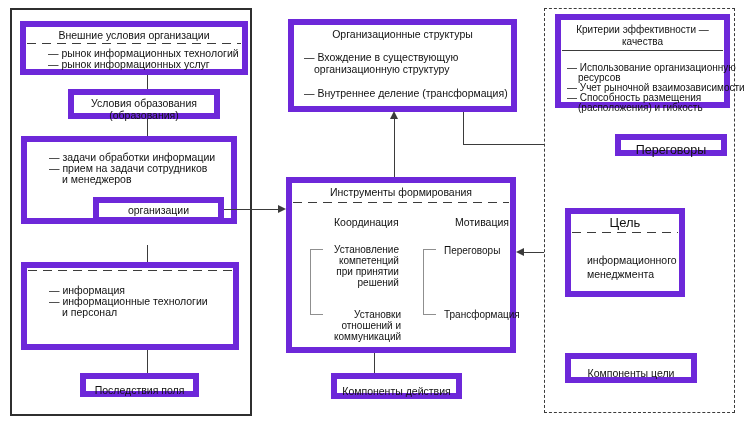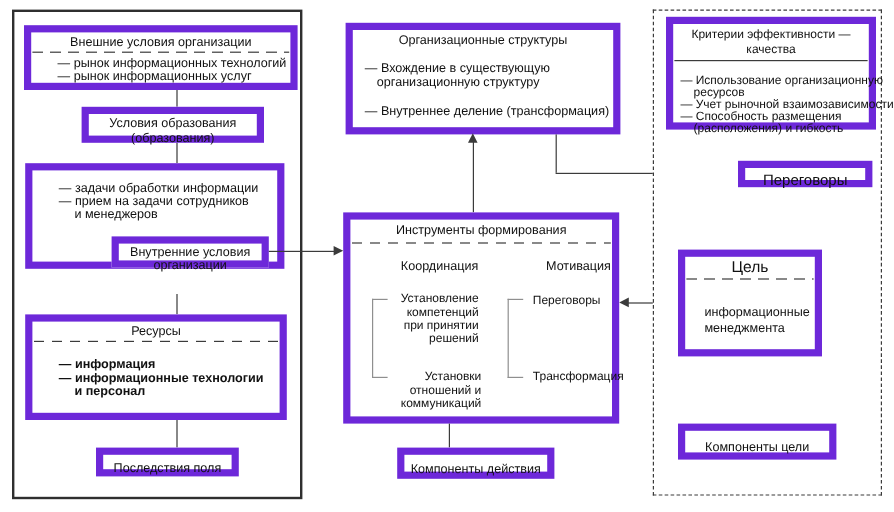--- a/index.html
+++ b/index.html
@@ -30,21 +30,21 @@
   #conn-ext-cond{left:147px;top:75px;height:14px;}
   #cond-box{left:68px;top:89px;width:152px;height:30px;font-size:10.5px;line-height:12px;padding-top:2px;}
   #conn-cond-mid{left:147px;top:119px;height:17px;}
   #mid-box{left:21px;top:136px;width:216px;height:88px;}
   #mid-box .items{padding:10px 0 0 22px;}
   #inner-box{left:93px;top:197px;width:131px;height:26px;font-size:10.5px;line-height:11px;padding-top:2px;}
   #arrow1-line{left:224px;top:209px;width:55px;}
   #arrow1-head{left:278px;top:205px;}
   #conn-mid-res{left:147px;top:245px;height:17px;}
   #res-box{left:21px;top:262px;width:218px;height:88px;}
-  #res-box .items{padding:14px 0 0 22px;font-weight:bold;}
+  #res-box .items{padding:14px 0 0 22px;}
   #conn-res-field{left:147px;top:350px;height:23px;}
   #field-box{left:80px;top:373px;width:119px;height:24px;font-size:10.5px;line-height:22px;}
 
   
   #org-box{left:288px;top:19px;width:229px;height:93px;}
   #org-box .btitle{padding-top:3px;}
   #org-box .items{padding:12px 0 0 10px;line-height:11.5px;}
   #org-item2{margin-top:13px;}
   #org-cont{padding-left:10px;}
   #uparrow-line{left:394px;top:118px;height:59px;}
@@ -108,31 +108,29 @@
 
   <div id="mid-box" class="box">
     <div class="items">
       <div>— задачи обработки информации</div>
       <div>— прием на задачи сотрудников</div>
       <div class="cont">и менеджеров</div>
     </div>
   </div>
 
   <div id="inner-box" class="box center">
-    <div>Внутренние условия</div>
     <div>организации</div>
   </div>
 
   <div id="arrow1-line" class="hline"></div>
   <div id="arrow1-head" class="arr right"></div>
 
   <div id="conn-mid-res" class="vline"></div>
 
   <div id="res-box" class="box">
-    <div class="btitle">Ресурсы</div>
     <div class="dsep"></div>
     <div class="items">
       <div>— информация</div>
       <div>— информационные технологии</div>
       <div class="cont">и персонал</div>
     </div>
   </div>
 
   <div id="conn-res-field" class="vline"></div>
 
@@ -196,21 +194,21 @@
   </div>
 
   <div id="conseq-box" class="box center">
     <span>Переговоры</span>
   </div>
 
   <div id="goal-box" class="box">
     <div class="btitle">Цель</div>
     <div class="dsep"></div>
     <div id="goal-body">
-      <div>информационные</div>
+      <div>информационного</div>
       <div>менеджмента</div>
     </div>
   </div>
 
   <div id="goal-comp-box" class="box center">
     <span>Компоненты цели</span>
   </div>
 
 </div>
 

